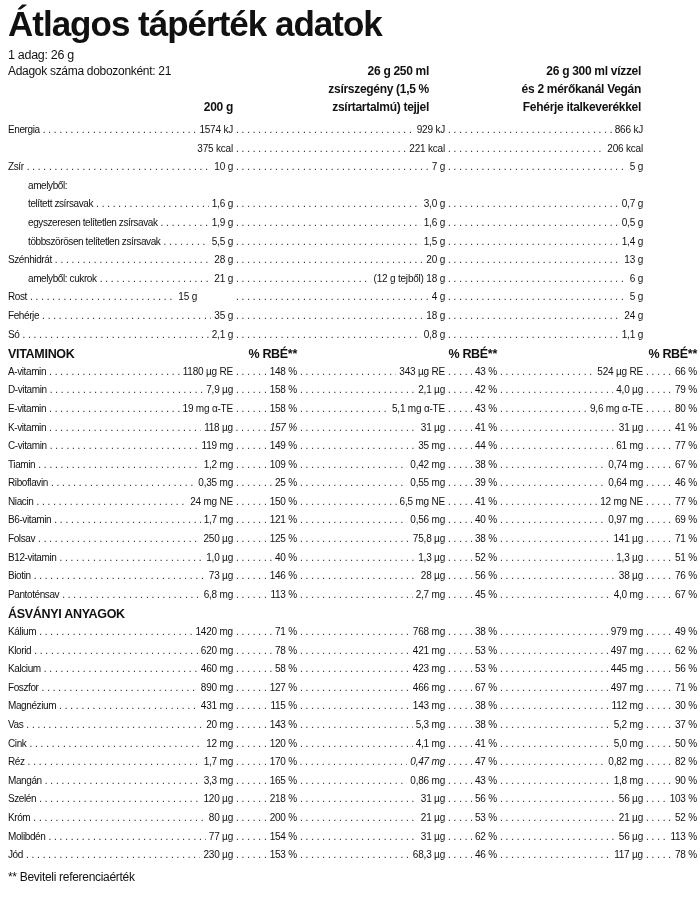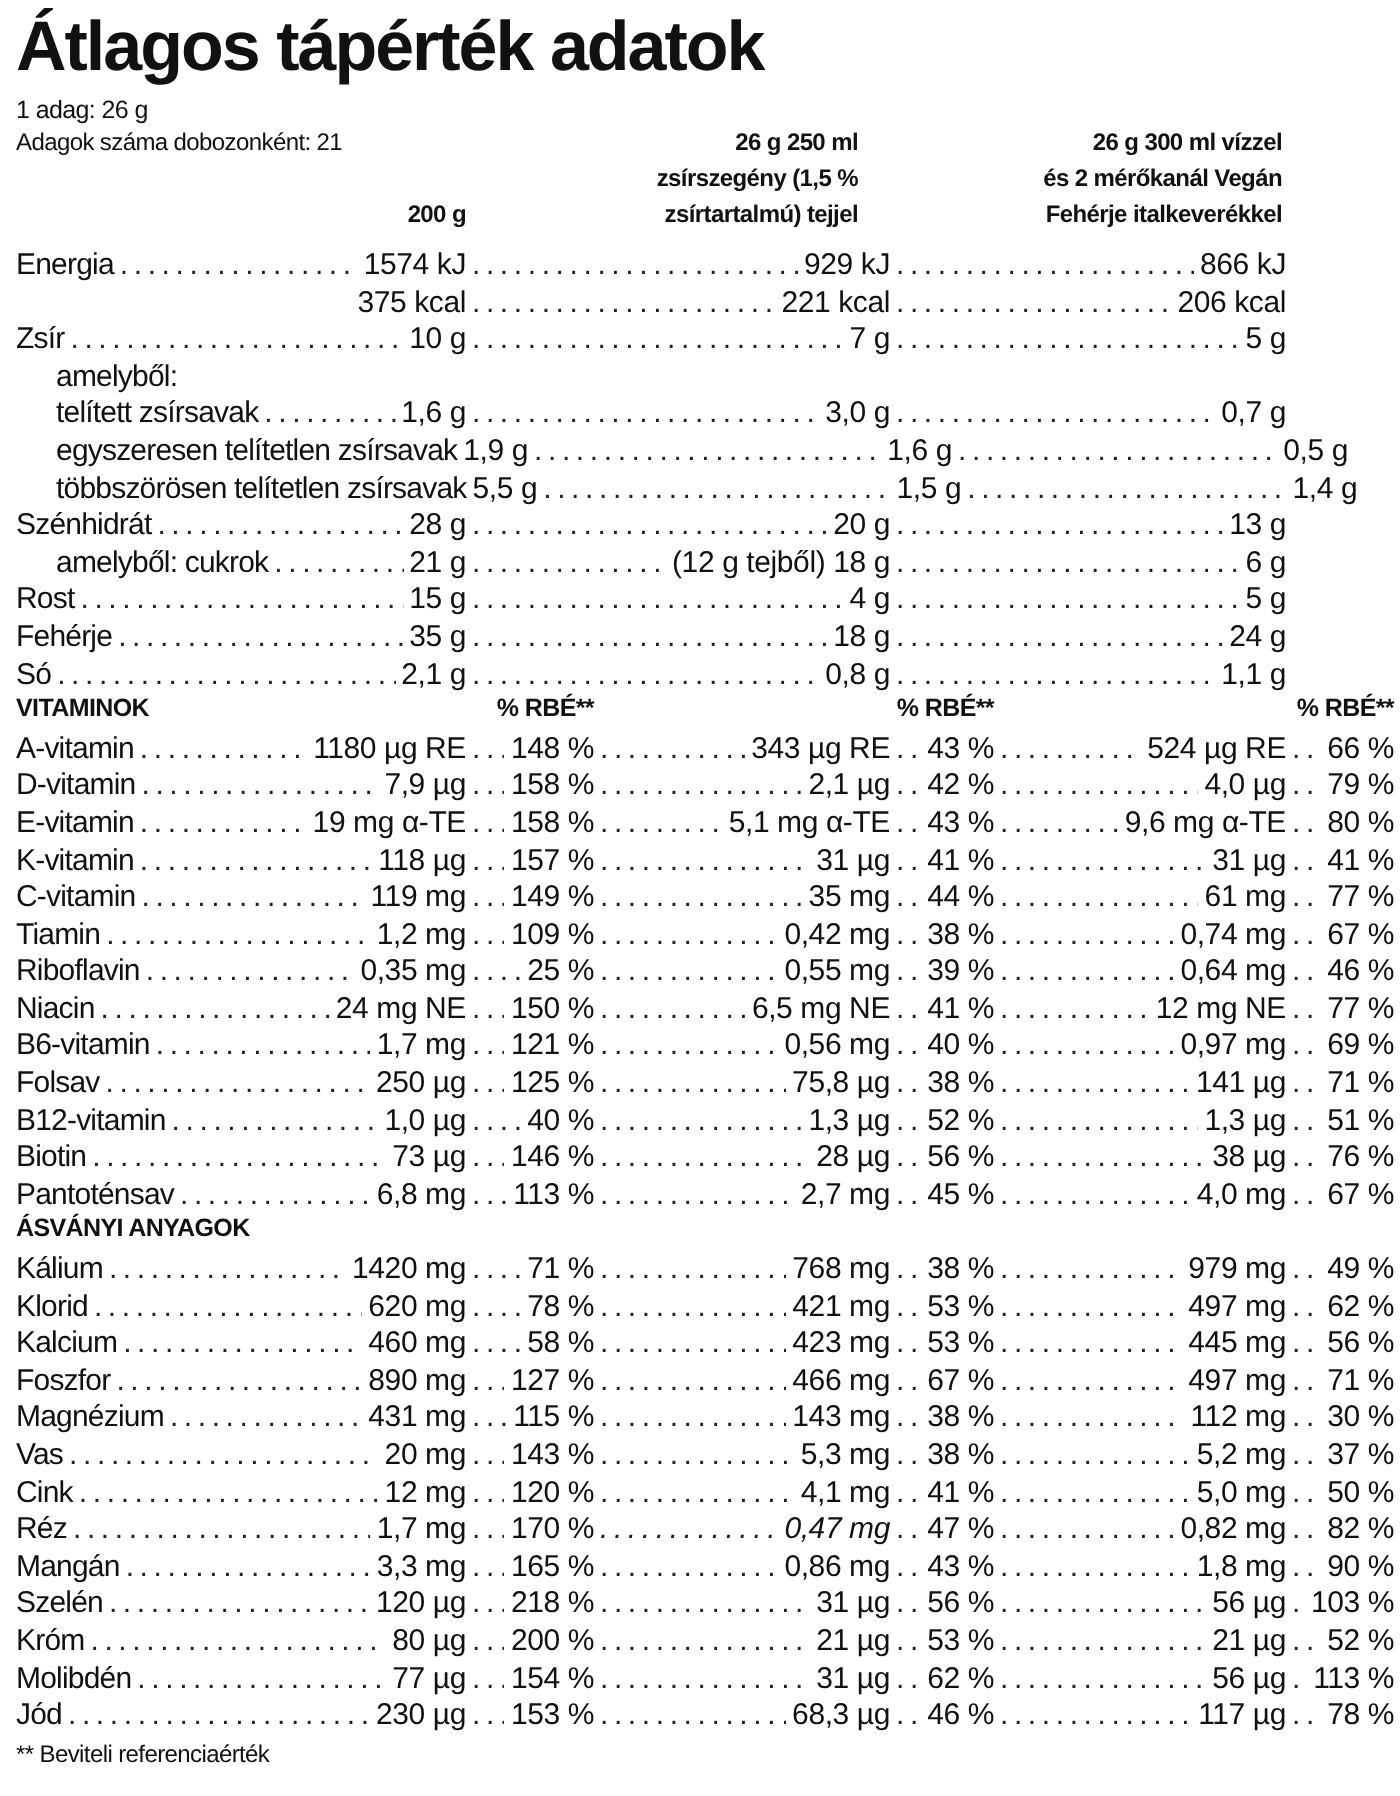--- a/index.html
+++ b/index.html
@@ -17,21 +17,21 @@
   .serving-line { font-size:12.5px; letter-spacing:-0.3px; line-height:18px; height:18px; }
   
   .hline { display:flex; align-items:baseline; height:18px; font-size:12px; letter-spacing:-0.3px; white-space:nowrap; }
   .hc1 { flex:0 0 225px; }
   .hc2 { flex:0 0 212px; text-align:right; box-sizing:border-box; padding-right:16px; font-weight:bold; }
   .hc3 { flex:0 0 198px; text-align:right; box-sizing:border-box; padding-right:2px; font-weight:bold; }
   .hend { flex:0 0 54px; }
   .hc1.right { text-align:right; font-weight:bold; }
   .table-wrap { margin-top:6px; }
   
-  .row { display:flex; align-items:baseline; height:18.6px; font-size:15px; white-space:nowrap; }
+  .row { display:flex; align-items:baseline; height:18.6px; font-size:10px; white-space:nowrap; }
   .lbl { flex:0 0 auto; letter-spacing:-0.4px; }
   .lbl.ind { padding-left:20px; }
   .dots { flex:1 1 0; min-width:0; overflow:hidden; color:#222; }
   .dots::after {
     content:"............................................................";
     letter-spacing:2.8px; padding-left:3px;
   }
   .dots.hid { visibility:hidden; }
   .val { flex:0 0 auto; letter-spacing:-0.2px; padding-left:3px; }
   .seg { flex:0 0 auto; display:flex; align-items:baseline; overflow:hidden; }
@@ -196,21 +196,21 @@
         <span class="seg" style="width: 198px;">
           <span class="dots"></span>
           <span class="val">6 g</span>
         </span>
         <span class="endpad"></span>
       </div>
       <div class="row">
         <span class="lbl">Rost</span>
         <span class="dots"></span>
         <span class="val">15 g</span>
-        <span class="seg" style="width: 212px;">
+        <span class="seg" style="width: 212px; padding-left: 36px;">
           <span class="dots"></span>
           <span class="val">4 g</span>
         </span>
         <span class="seg" style="width: 198px;">
           <span class="dots"></span>
           <span class="val">5 g</span>
         </span>
         <span class="endpad"></span>
       </div>
       <div class="row">
@@ -322,21 +322,21 @@
         </span>
         <span class="seg" style="width: 54px;">
           <span class="dots"></span>
           <span class="val">80 %</span>
         </span>
       </div>
       <div class="row">
         <span class="lbl">K-vitamin</span>
         <span class="dots"></span>
         <span class="val">118 µg</span>
-        <span class="seg" style="width: 64px;">
+        <span class="seg" style="width: 64px; font-style: italic;">
           <span class="dots"></span>
           <span class="val">157 %</span>
         </span>
         <span class="seg" style="width: 148px;">
           <span class="dots"></span>
           <span class="val">31 µg</span>
         </span>
         <span class="seg" style="width: 52px;">
           <span class="dots"></span>
           <span class="val">41 %</span>

